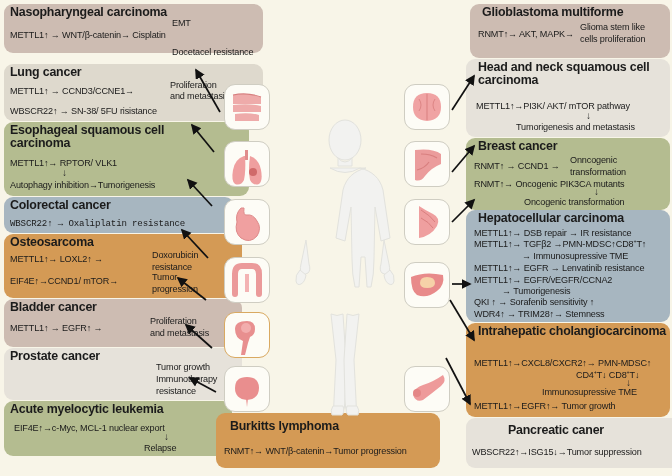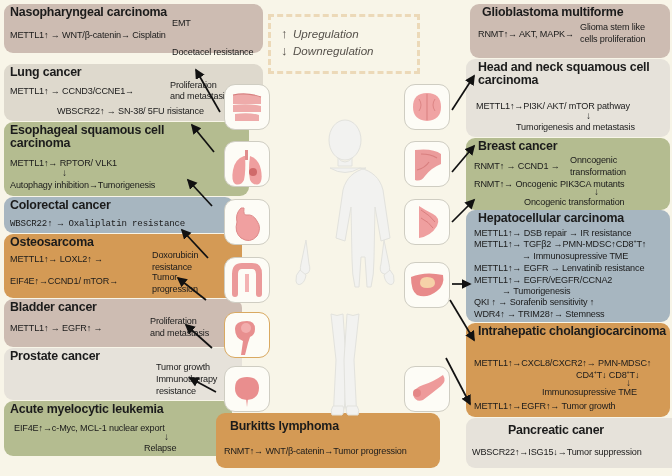--- a/index.html
+++ b/index.html
@@ -83,21 +83,21 @@
     <div class="row" style="position:absolute;left:6px;top:26px;">METTL1↑ → WNT/β-catenin→  Cisplatin</div>
     <div class="row" style="position:absolute;left:168px;top:14px;">EMT</div>
     <div class="row" style="position:absolute;left:168px;top:43px;">Docetacel resistance</div>
   </div>
 
   <div class="panel c-beige" style="left:4px;top:64px;width:259px;height:57px;">
     <div class="ttl">Lung cancer</div>
     <div class="row" style="position:absolute;left:6px;top:22px;">METTL1↑ → CCND3/CCNE1→</div>
     <div class="row" style="position:absolute;left:166px;top:16px;">Proliferation</div>
     <div class="row" style="position:absolute;left:166px;top:27px;">and metastasis</div>
-    <div class="row" style="position:absolute;left:6px;top:42px;margin-left:47px;">WBSCR22↑ → SN-38/ 5FU risistance</div>
+    <div class="row" style="position:absolute;left:6px;top:42px;">WBSCR22↑ → SN-38/ 5FU risistance</div>
   </div>
 
   <div class="panel c-green" style="left:4px;top:122px;width:245px;height:74px;">
     <div class="ttl wrap" style="width:200px;">Esophageal squamous cell carcinoma</div>
     <div class="row" style="position:absolute;left:6px;top:36px;">METTL1↑→ RPTOR/ VLK1</div>
     <div class="dnarrow" style="position:absolute;left:58px;top:46px;color:#2a2a2a;">↓</div>
     <div class="row" style="position:absolute;left:6px;top:58px;">Autophagy inhibition→Tumorigenesis</div>
   </div>
 
   <div class="panel c-blue" style="left:4px;top:197px;width:230px;height:36px;">
@@ -185,24 +185,20 @@
     <div class="dnarrow" style="position:absolute;left:160px;top:55px;color:#2a2a2a;">↓</div>
     <div class="row" style="position:absolute;left:76px;top:64px;">Immunosupressive TME</div>
     <div class="row" style="position:absolute;left:8px;top:78px;">METTL1↑→EGFR↑→ Tumor growth</div>
   </div>
 
   <div class="panel c-lgrey" style="left:466px;top:418px;width:220px;height:50px;padding-left:36px;">
     <div class="ttl" style="padding-left:6px;padding-top:4px;">Pancreatic caner</div>
     <div class="row" style="position:absolute;left:6px;top:29px;">WBSCR22↑→ISG15↓→Tumor suppression</div>
   </div>
 
-  <div class="legend">
-    <div><span class="g">↑</span><span>Upregulation</span></div>
-    <div><span class="g">↓</span><span>Downregulation</span></div>
-  </div>
 
   <div class="body-silo">
     <svg width="118" height="300" viewBox="0 0 118 300">
       <g fill="#f2f2f0" stroke="#e2e2dd" stroke-width="1">
         <ellipse cx="59" cy="22" rx="16" ry="20"></ellipse>
         <path d="M52 40 q7 8 14 0 l0 8 -14 0 z"></path>
         <path d="M44 50 q15 9 30 0 c12 3 20 10 23 22 l7 48 -9 3 -6 -34 -1 52 q0 16 -3 28 l-4 0 -2 -30 -4 0 -2 30 -4 0 q-3 -12 -3 -28 l-1 -52 -6 34 -9 -3 7 -48 c3 -12 11 -19 23 -22 z"></path>
         <path d="M20 122 l-5 24 q-2 8 2 11 l5 -2 q3 -3 1 -9 z"></path>
         <path d="M98 122 l5 24 q2 8 -2 11 l-5 -2 q-3 -3 -1 -9 z"></path>
         <path d="M14 152 q-5 5 -4 11 q1 5 5 3 q4 -2 5 -9 z"></path>

